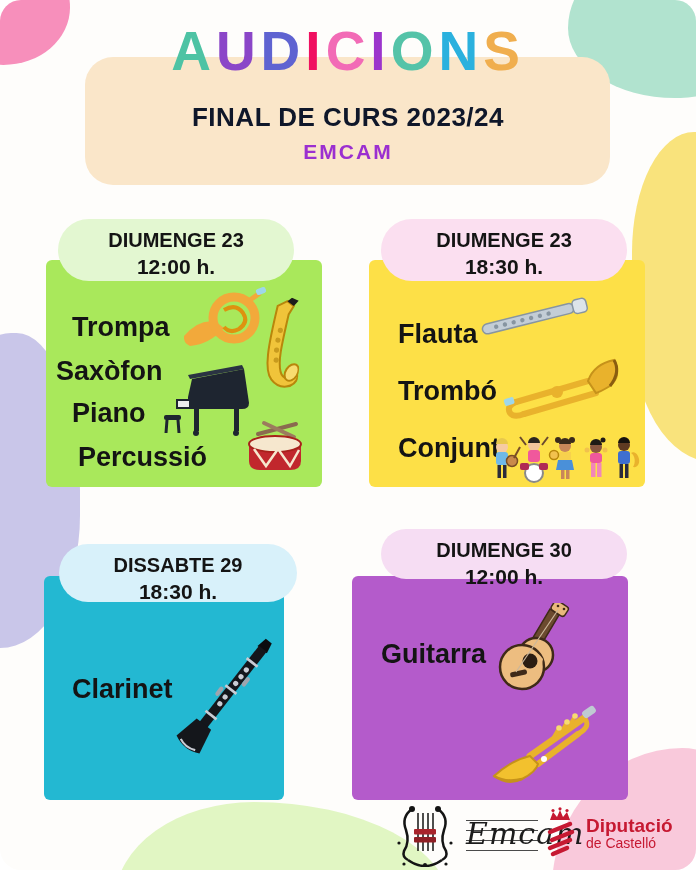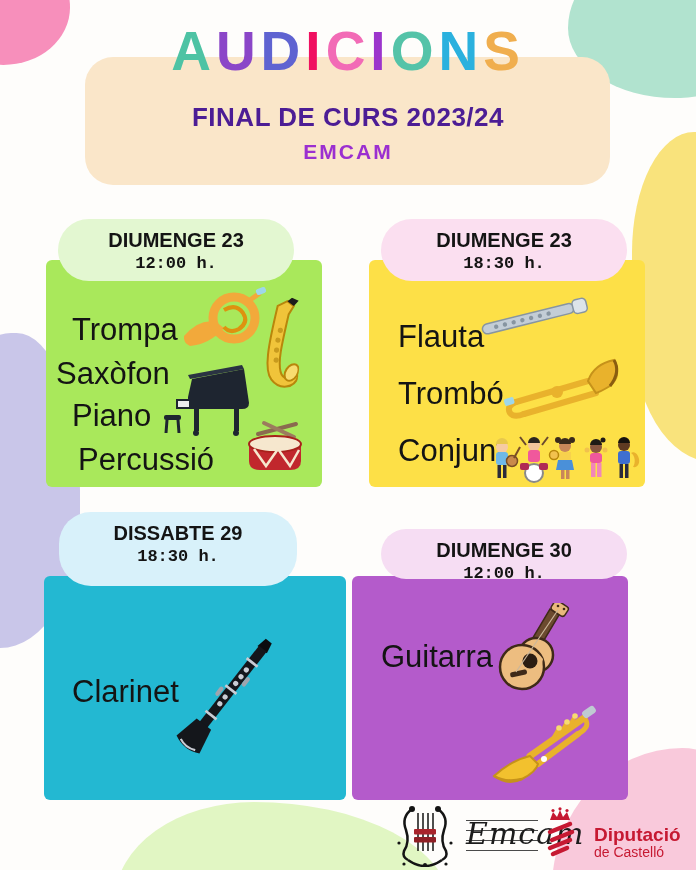--- a/index.html
+++ b/index.html
@@ -1,40 +1,40 @@
 <!DOCTYPE html>
 <html><head>
 <meta charset="utf-8">
 <style>
   html,body{margin:0;padding:0;background:#ffffff;}
   .poster{position:relative;width:696px;height:870px;overflow:hidden;background:#FEFDFB;
-          font-family:"Liberation Sans","DejaVu Sans",sans-serif;}
+          font-family:"Liberation Sans","DejaVu Sans",sans-serif;border-radius:21px;}
   .blob{position:absolute;z-index:1;}
   
   .header-box{position:absolute;left:85px;top:57px;width:525px;height:128px;border-radius:28px;z-index:2;}
   .title-row{position:absolute;left:0;top:24px;width:100%;text-align:center;z-index:3;
              font-size:55px;font-weight:bold;letter-spacing:5px;line-height:1;}
   .subtitle{position:absolute;left:0;top:102px;width:100%;text-align:center;z-index:3;
-            font-size:26px;font-weight:bold;color:#4c1d95;letter-spacing:.5px;}
+            font-size:26px;font-weight:bold;color:#0f172a;letter-spacing:.5px;}
   .org{position:absolute;left:0;top:140px;width:100%;text-align:center;z-index:3;
        font-size:21px;font-weight:bold;letter-spacing:2px;}
   
   .card{position:absolute;border-radius:6px;z-index:2;}
   .pill{position:absolute;border-radius:32px;z-index:4;text-align:center;color:#141414;padding-top:8px;box-sizing:border-box;}
   .pill .day{font-size:20px;font-weight:bold;line-height:1.3;}
-  .pill .time{font-size:17px;font-weight:bold;line-height:1.3;font-family:Liberation Mono, monospace;}
-  .item{position:absolute;font-size:31px;font-weight:normal;color:#141414;white-space:nowrap;z-index:3;}
+  .pill .time{font-size:21px;font-weight:bold;line-height:1.3;}
+  .item{position:absolute;font-size:27px;font-weight:bold;color:#141414;white-space:nowrap;z-index:3;}
   .icon{position:absolute;z-index:3;}
   
   .footer-logo{position:absolute;z-index:3;}
   .emcam-logo{font-family:"DejaVu Serif","Liberation Serif",serif;font-style:italic;color:#1c1c1c;}
   .emcam-lines{position:absolute;left:0;right:0;}
   .emcam-lines div{height:1px;background:#4a4a4a;margin-bottom:9px;}
   .emcam-text{position:absolute;left:0;top:4px;font-size:30px;letter-spacing:1px;}
-  .dip{display:flex;align-items:flex-end;gap:16px;}
+  .dip{display:flex;align-items:center;gap:8px;}
   .dip-text{line-height:1.05;}
   .dip-line1{font-size:19px;font-weight:bold;}
   .dip-line2{font-size:14px;}
 </style>
 </head>
 <body>
 
 <div class="poster">
 
   <div class="blob" style="left: -45px; top: -55px; width: 115px; height: 120px; border-radius: 46% 54% 58% 42% / 44% 52% 48% 56%; background-color: rgb(247, 143, 187);"></div>
@@ -165,40 +165,40 @@
       <rect x="129.5" y="29" width="3.5" height="14" fill="#2B2B3A"></rect>
         <rect x="135" y="29" width="3.5" height="14" fill="#2B2B3A"></rect>
       <path d="M141,18 c4,2 5,10 2,14 c4,1 7,-3 6,-8 c-1,-5 -5,-8 -8,-6 z" fill="#E9B22C"></path>
     </svg>
   </div>
   <div class="pill" style="left: 381px; top: 219px; width: 246px; height: 62px; background-color: rgb(251, 223, 240);">
     <div class="day">DIUMENGE 23</div>
     <div class="time">18:30 h.</div>
   </div>
 
-  <div class="card" style="left: 44px; top: 576px; width: 302px; height: 224px; background-color: rgb(35, 184, 210);">
+  <div class="card" style="left: 44px; top: 576px; width: 240px; height: 224px; background-color: rgb(35, 184, 210);">
     <div class="item" style="left:28px;top:98px;">Clarinet</div>
     <svg class="icon" style="left:136px;top:48px;transform:rotate(38deg);" width="92" height="142" viewBox="0 0 36 132">
       <path d="M15,2 h7 l2,10 h-11 z" fill="#0B0C0F"></path>
       <rect x="14" y="11" width="9" height="90" fill="#14161B"></rect>
       <path d="M10,100 h17 l5,24 q-13,7 -27,0 z" fill="#14161B"></path>
       <rect x="12" y="26" width="13" height="2.5" fill="#C9CCD4"></rect>
       <rect x="12" y="58" width="13" height="2.5" fill="#C9CCD4"></rect>
       <rect x="12" y="88" width="13" height="2.5" fill="#C9CCD4"></rect>
       <circle cx="18.5" cy="36" r="2.4" fill="#C9CCD4"></circle>
         <circle cx="18.5" cy="44" r="2.4" fill="#C9CCD4"></circle>
       <circle cx="18.5" cy="52" r="2.4" fill="#C9CCD4"></circle>
         <circle cx="18.5" cy="68" r="2.4" fill="#C9CCD4"></circle>
       <circle cx="18.5" cy="76" r="2.4" fill="#C9CCD4"></circle>
       <rect x="23" y="40" width="4" height="10" rx="2" fill="#9FA4AE"></rect>
       <rect x="9" y="62" width="4" height="10" rx="2" fill="#9FA4AE"></rect>
       <path d="M10,124 q8,4 17,0" stroke="#C9CCD4" stroke-width="2" fill="none"></path>
     </svg>
   </div>
-  <div class="pill" style="left: 59px; top: 512px; width: 238px; height: 74px; background-color: rgb(216, 241, 250);">
+  <div class="pill" style="left: 59px; top: 544px; width: 238px; height: 58px; background-color: rgb(216, 241, 250);">
     <div class="day">DISSABTE 29</div>
     <div class="time">18:30 h.</div>
   </div>
 
   <div class="card" style="left: 352px; top: 576px; width: 276px; height: 224px; background-color: rgb(180, 91, 203);">
     <div class="item" style="left:29px;top:63px;">Guitarra</div>
     <svg class="icon" style="left:134px;top:27px;" width="105" height="89" viewBox="0 0 105 89">
       <path d="M64,6 L73,12 L48,54 L39,48 Z" fill="#6B4A2F" stroke="#3F2A18" stroke-width="1.5"></path>
       <rect x="66" y="0" width="16" height="11" rx="3" fill="#E9B87C" stroke="#3F2A18" stroke-width="1.5" transform="rotate(33 74 5)"></rect>
       <circle cx="72" cy="3" r="1.3" fill="#3F2A18"></circle>

